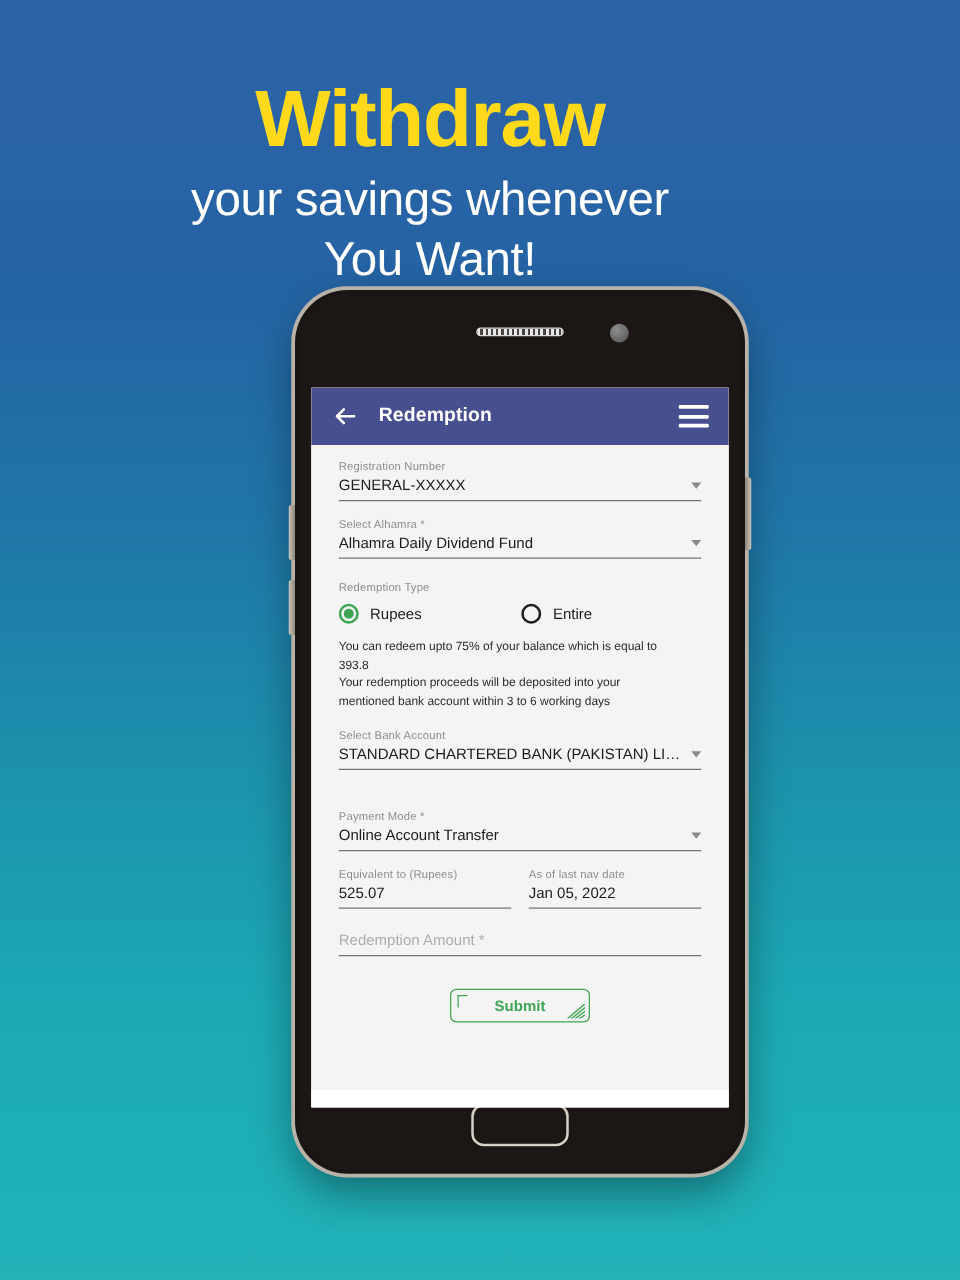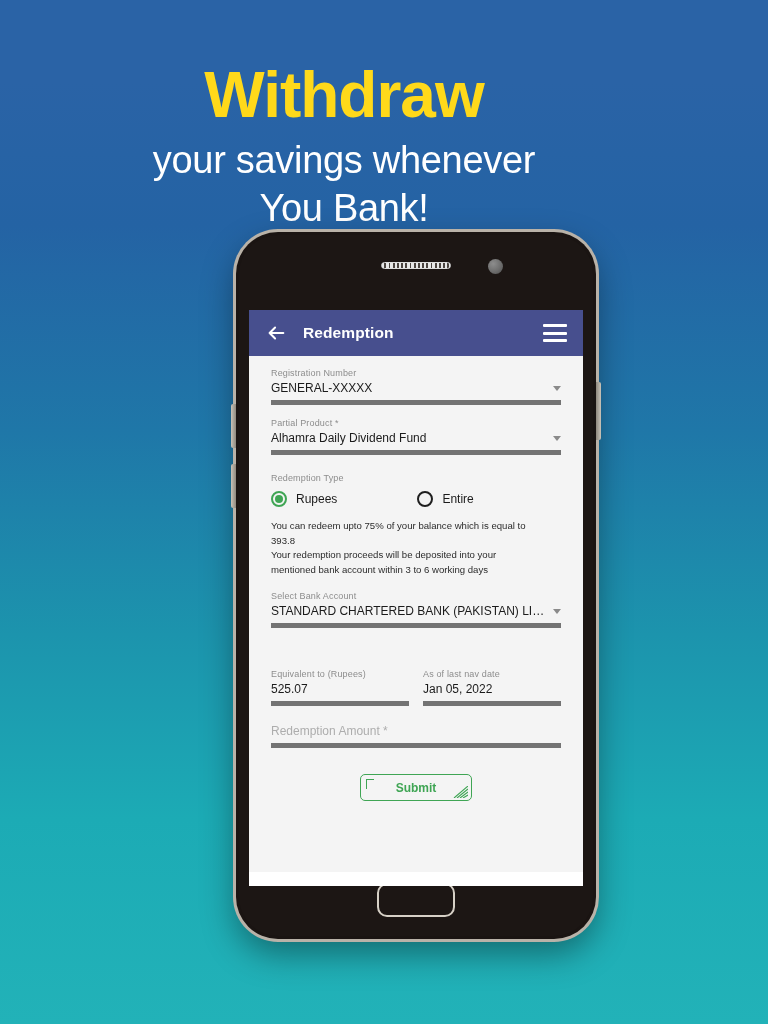--- a/index.html
+++ b/index.html
@@ -186,21 +186,21 @@
   .field { margin-bottom: 4px; }
   .field-label {
     font-size: 9px;
     color: #8d8d8d;
     margin-bottom: 3px;
     letter-spacing: 0.15px;
   }
   .field-row {
     display: flex;
     align-items: center;
-    border-bottom: 5px solid #737373;
+    border-bottom: 1px solid #737373;
     padding-bottom: 5px;
   }
   .field-value {
     font-size: 12px;
     color: #1b1b1b;
     flex: 1 1 auto;
     white-space: nowrap;
     overflow: hidden;
     text-overflow: ellipsis;
   }
@@ -311,21 +311,21 @@
   }
 </style>
 </head>
 <body>
 
 <div id="stage">
 
   <div class="promo">
     <div class="promo-title">Withdraw</div>
     <div class="promo-sub1">your savings whenever</div>
-    <div class="promo-sub2">You Bank!</div>
+    <div class="promo-sub2">You Want!</div>
   </div>
 
   <div class="phone">
     <div class="phone-inner-bezel"></div>
     <div class="speaker"></div>
     <div class="camera"></div>
     <div class="vol-btn vol-up"></div>
     <div class="vol-btn vol-dn"></div>
     <div class="pwr-btn"></div>
     <div class="home-btn"></div>
@@ -350,21 +350,21 @@
           <div class="field-label">Registration Number</div>
           <div class="field-row">
             <div class="field-value">GENERAL-XXXXX</div>
             <div class="caret"></div>
           </div>
         </div>
 
         <div class="spacer-8"></div>
 
         <div class="field">
-          <div class="field-label">Partial Product *</div>
+          <div class="field-label">Select Alhamra *</div>
           <div class="field-row">
             <div class="field-value">Alhamra Daily Dividend Fund</div>
             <div class="caret"></div>
           </div>
         </div>
 
         <div class="spacer-12"></div>
 
         <div class="field-label">Redemption Type</div>
 
@@ -394,20 +394,27 @@
             <div class="field-value">STANDARD CHARTERED BANK (PAKISTAN) LIM…</div>
             <div class="caret"></div>
           </div>
         </div>
 
         <div class="spacer-12"></div>
 
 
         <div class="spacer-12"></div>
 
+        <div class="field">
+          <div class="field-label">Payment Mode *</div>
+          <div class="field-row">
+            <div class="field-value">Online Account Transfer</div>
+            <div class="caret"></div>
+          </div>
+        </div>
 
         <div class="spacer-8"></div>
 
         <div class="two-col">
           <div class="field">
             <div class="field-label">Equivalent to (Rupees)</div>
             <div class="field-row">
               <div class="field-value">525.07</div>
             </div>
           </div>

